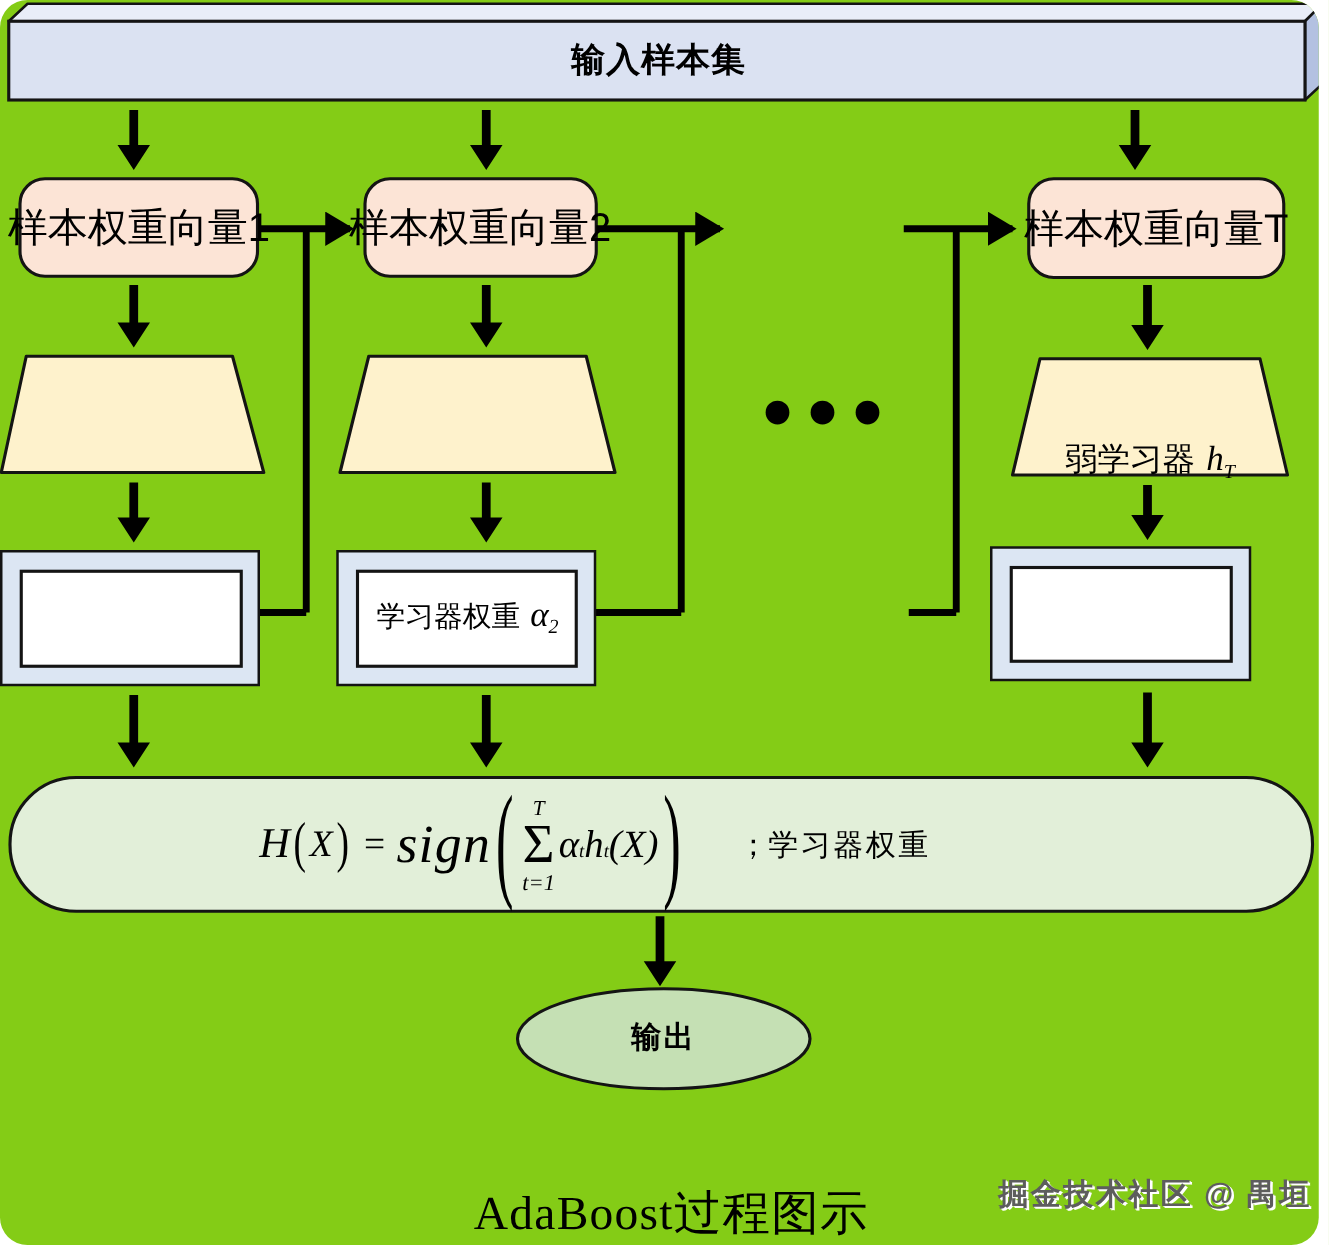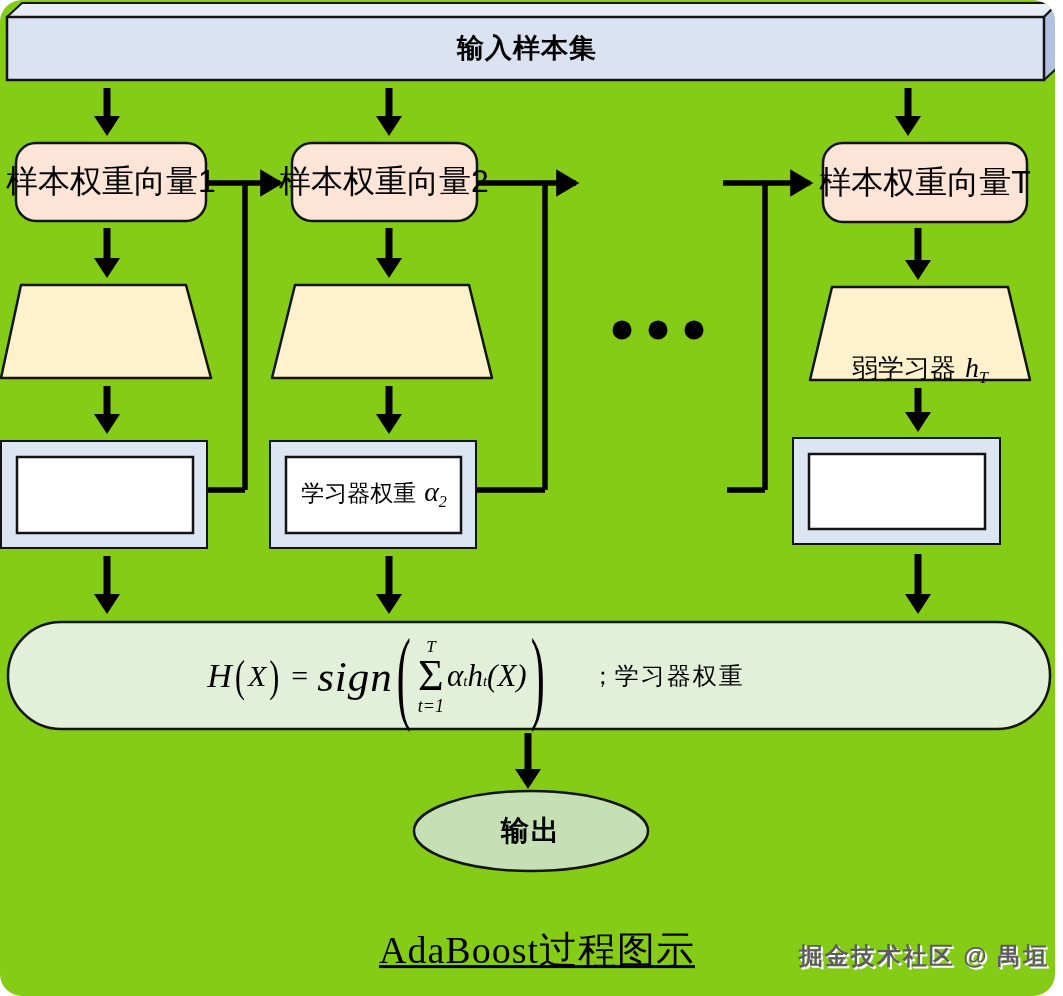--- a/index.html
+++ b/index.html
@@ -6,21 +6,21 @@
   .canvas{
     position:relative;width:1055px;height:996px;background:#84cc16;
     font-family:"Liberation Sans","DejaVu Sans",sans-serif;color:#000;overflow:hidden;border-radius:22px;
   }
   .canvas svg{position:absolute;left:0;top:0;}
   .lbl{position:absolute;transform:translate(-50%,-50%);white-space:nowrap;line-height:1.1;}
   .bar-lbl{font-size:27px;font-weight:700;letter-spacing:1px;}
   .wv-lbl{font-size:32px;font-weight:400;}
   .ln-lbl{font-size:26px;font-weight:500;}
   .al-lbl{font-size:23px;font-weight:500;}
-  .out-lbl{font-size:28px;font-weight:700;letter-spacing:2px;}
+  .out-lbl{font-size:24px;font-weight:700;letter-spacing:2px;}
   .mi{font-family:"Liberation Serif","DejaVu Serif",serif;font-style:italic;}
   .sym-h{font-size:28px;margin-left:9px;}
   .sym-a{font-size:28px;margin-left:8px;}
   .sym-aT{font-size:31px;margin-left:4px;}
   .ssub{font-size:16px;vertical-align:sub;font-family:"Liberation Serif","DejaVu Serif",serif;font-style:italic;}
   
   .formula{
     position:absolute;left:476px;top:676px;transform:translate(-50%,-50%);
     display:flex;align-items:center;font-family:"Liberation Serif","DejaVu Serif",serif;
   }
@@ -157,17 +157,17 @@
         <span class="ssub">t</span>
         <span>(X)</span>
     </span>
     <span class="p2">)</span>
     <span class="f-sep">；</span>
     <span class="f-note">学习器权重</span>
   </div>
 
   <div class="lbl out-lbl" style="left:531px;top:831px;">输出</div>
 
-  <div class="lbl title-lbl" style="left:537px;top:951px;text-decoration:underline;">AdaBoost过程图示</div>
+  <div class="lbl title-lbl" style="left:537px;top:972px;">AdaBoost过程图示</div>
 
   <div class="lbl wm-lbl" style="left:924px;top:956px;">掘金技术社区 @ 禺垣</div>
 
 </div>
 
 </body></html>

